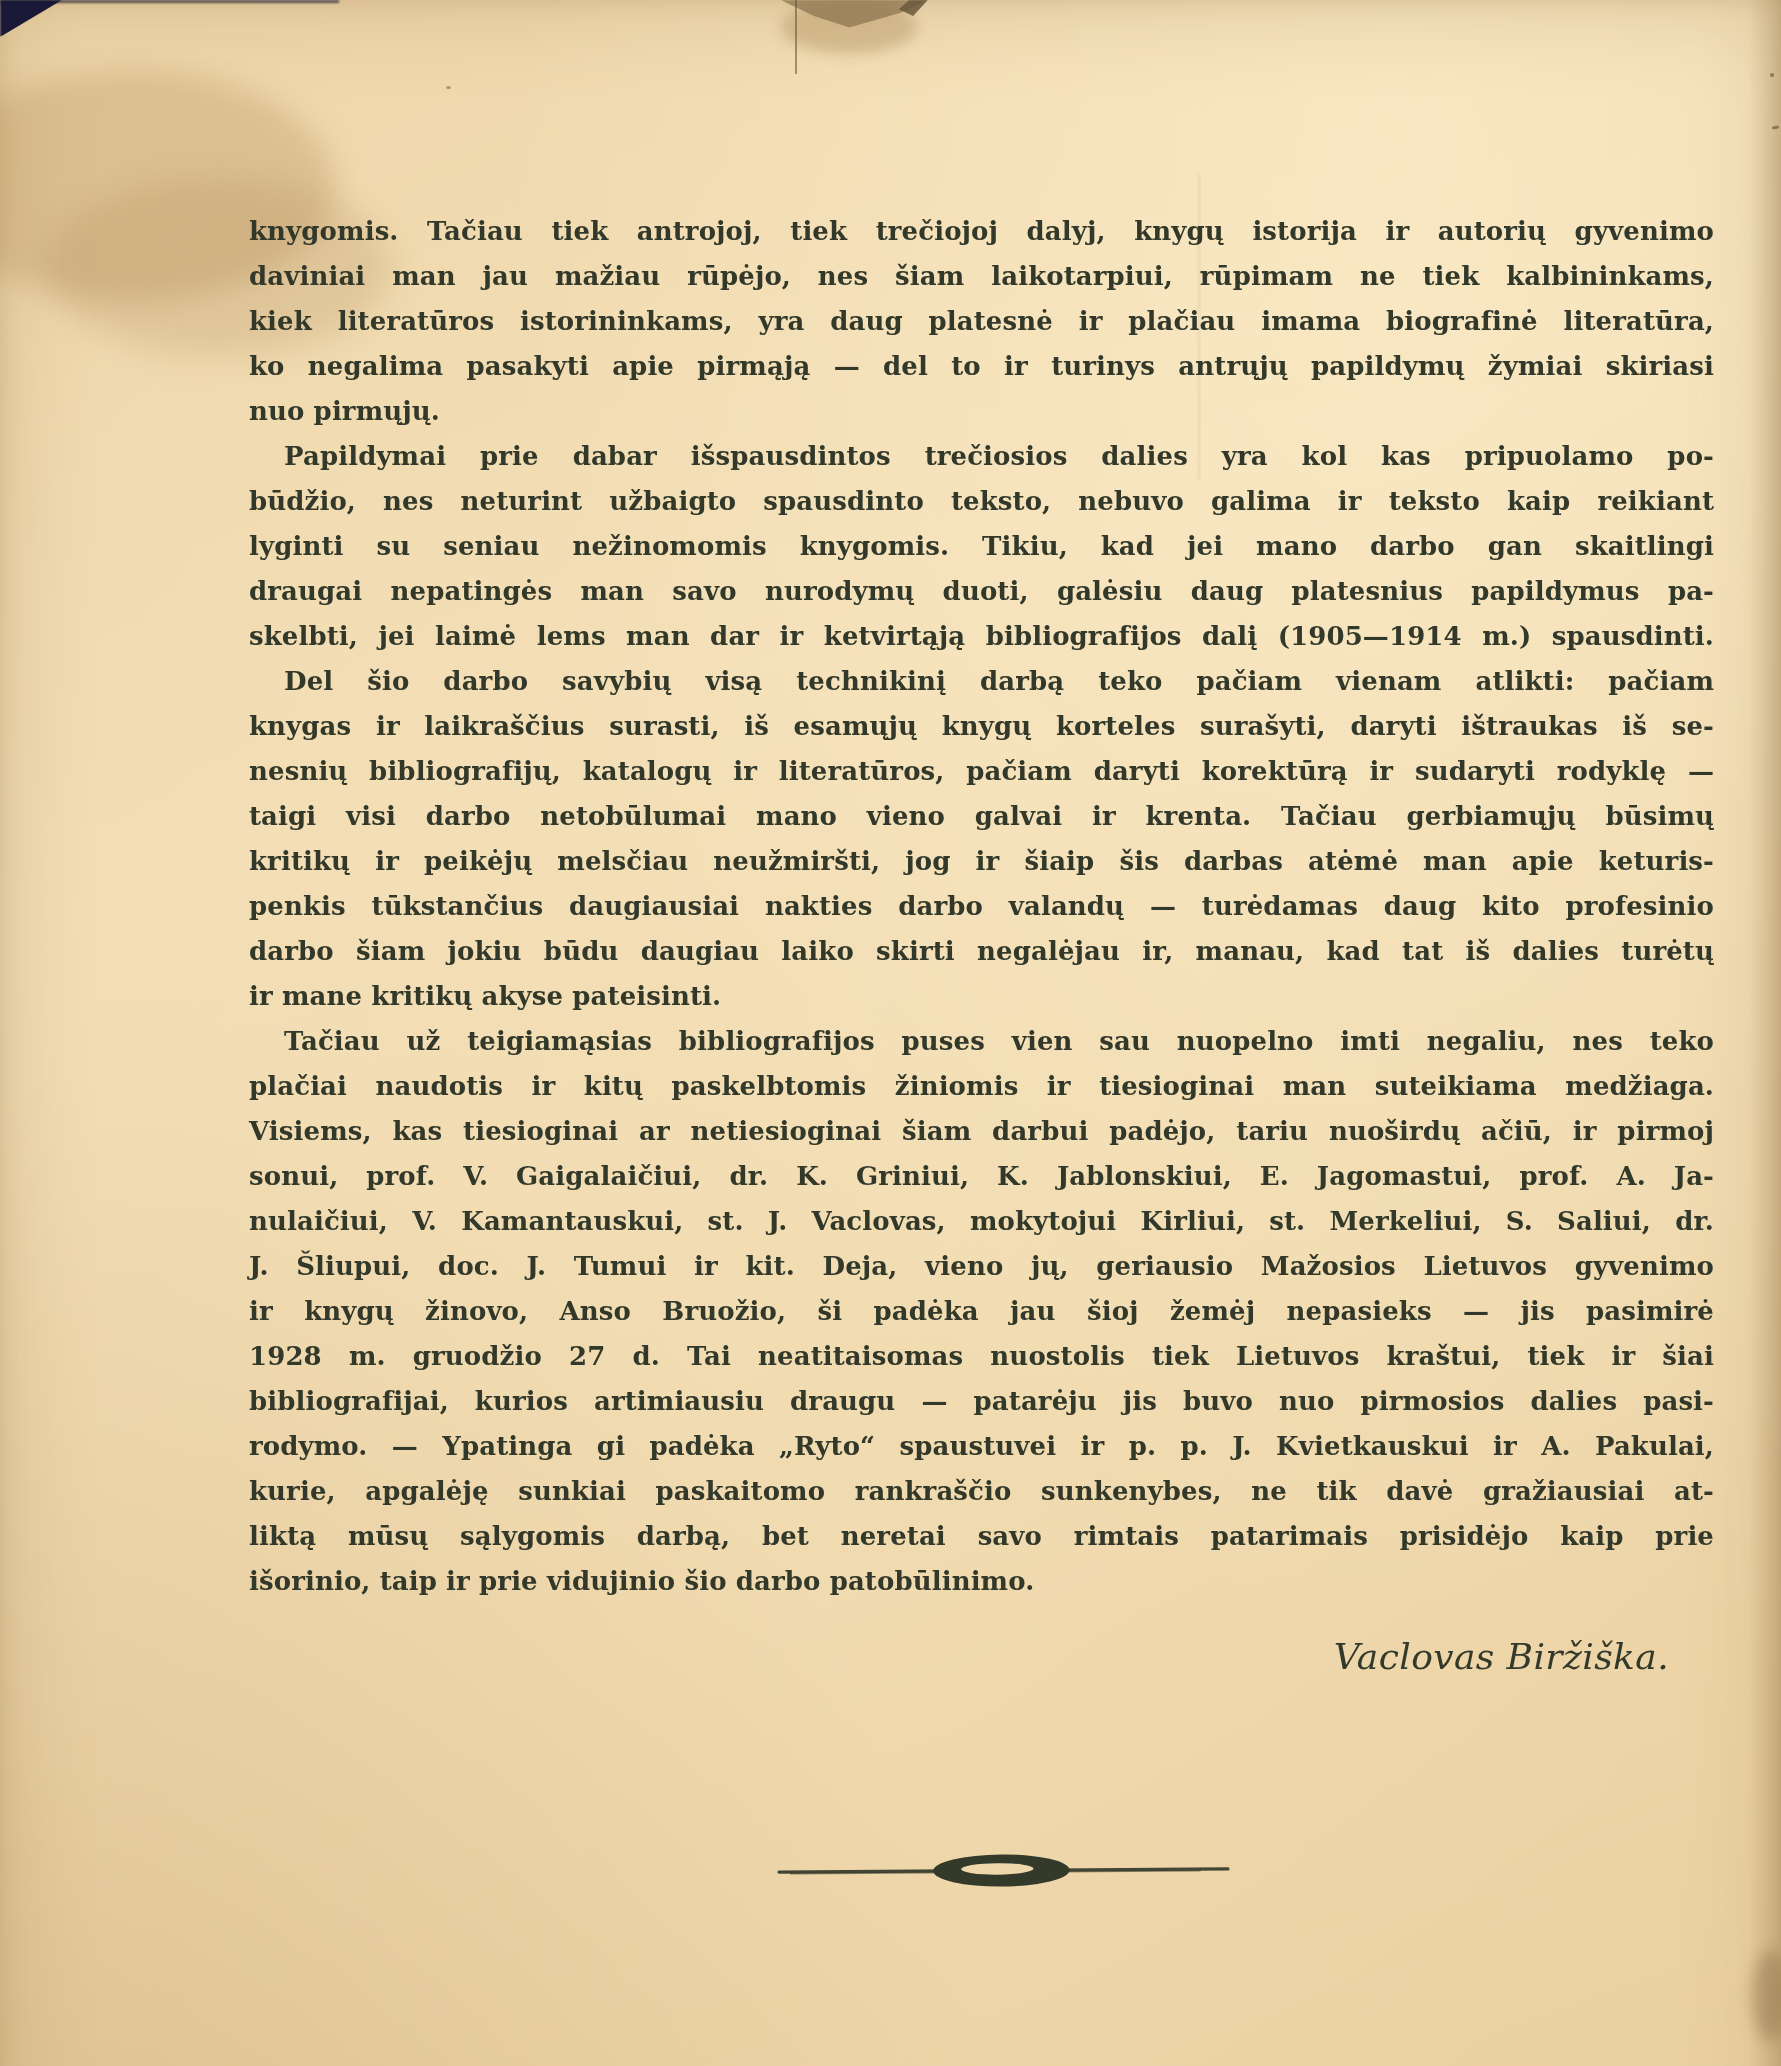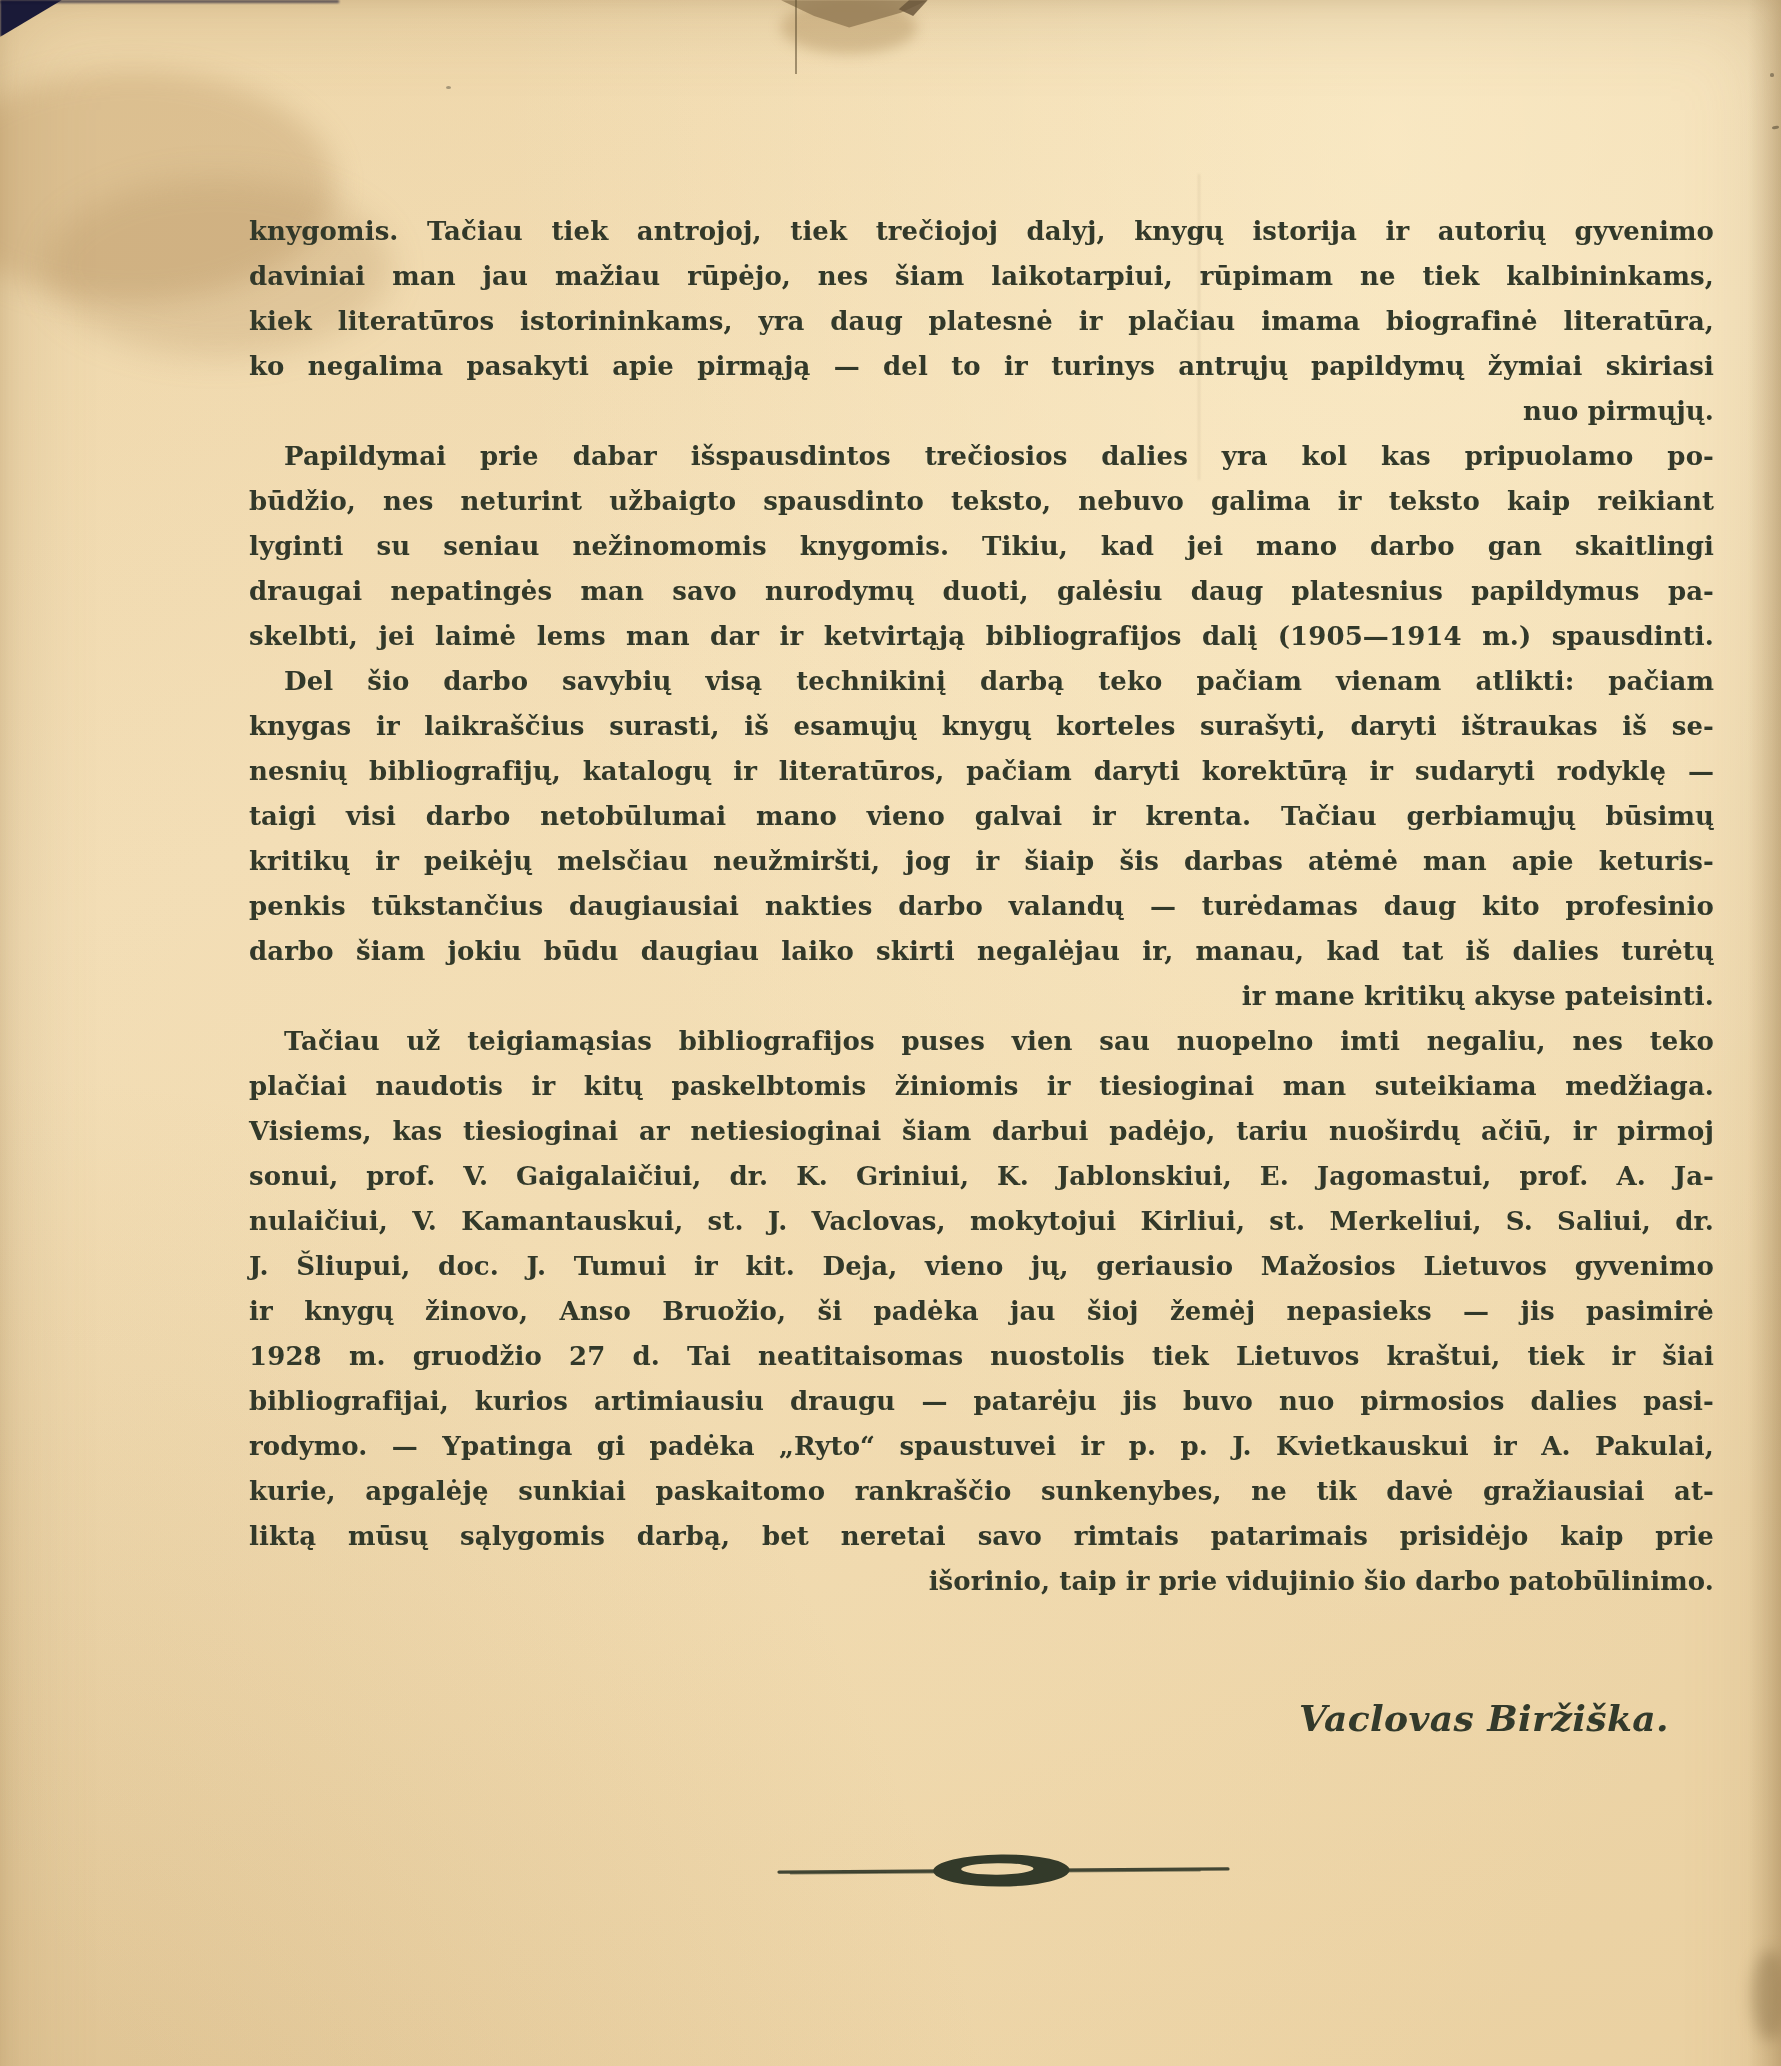--- a/index.html
+++ b/index.html
@@ -37,27 +37,27 @@
   .speck-2{left:446px;top:86px;width:5.4px;height:3.3px;opacity:.45;}
   .speck-3{left:1770px;top:73px;width:3.7px;height:3.7px;opacity:.55;}
   .speck-4{left:1772px;top:126px;width:7px;height:2.9px;opacity:.6;transform:rotate(-10deg);}
 
   
   .text-block{
     position:absolute;left:249px;top:209px;width:1465px;
     color:#32392a;font-weight:700;font-size:26px;line-height:45px;
     letter-spacing:0.1px;
   }
-  .line{height:45px;white-space:normal;text-align:right;}
+  .line{height:45px;white-space:normal;text-align:left;}
   .line.just{text-align:justify;text-align-last:justify;text-justify:inter-word;}
   .line.indent{text-indent:35px;}
 
   .signature{
-    position:absolute;top:1696px;right:112px;
-    color:#333a2b;font-style:italic;font-weight:700;
+    position:absolute;top:1634px;right:112px;
+    color:#333a2b;font-style:italic;font-weight:400;
     font-size:36px;line-height:45px;letter-spacing:0.4px;
   }
 
   .divider{position:absolute;left:776px;top:1852px;width:455px;height:37px;transform:rotate(-0.4deg);}
 </style>
 </head>
 <body>
 
 <div class="page">
 

